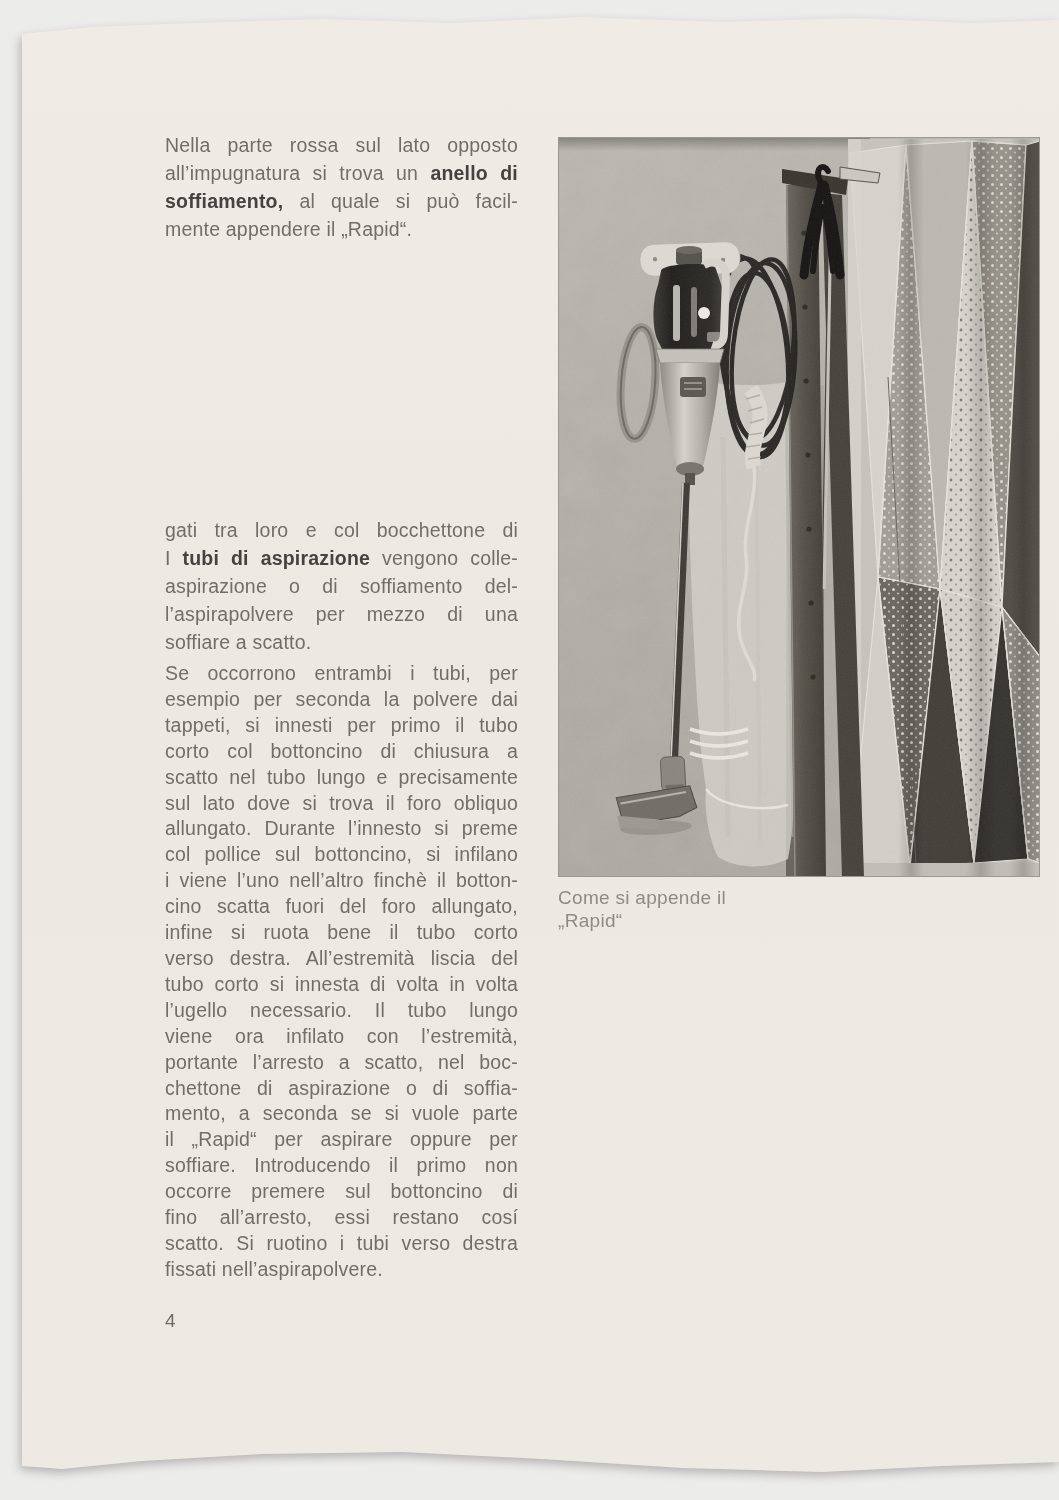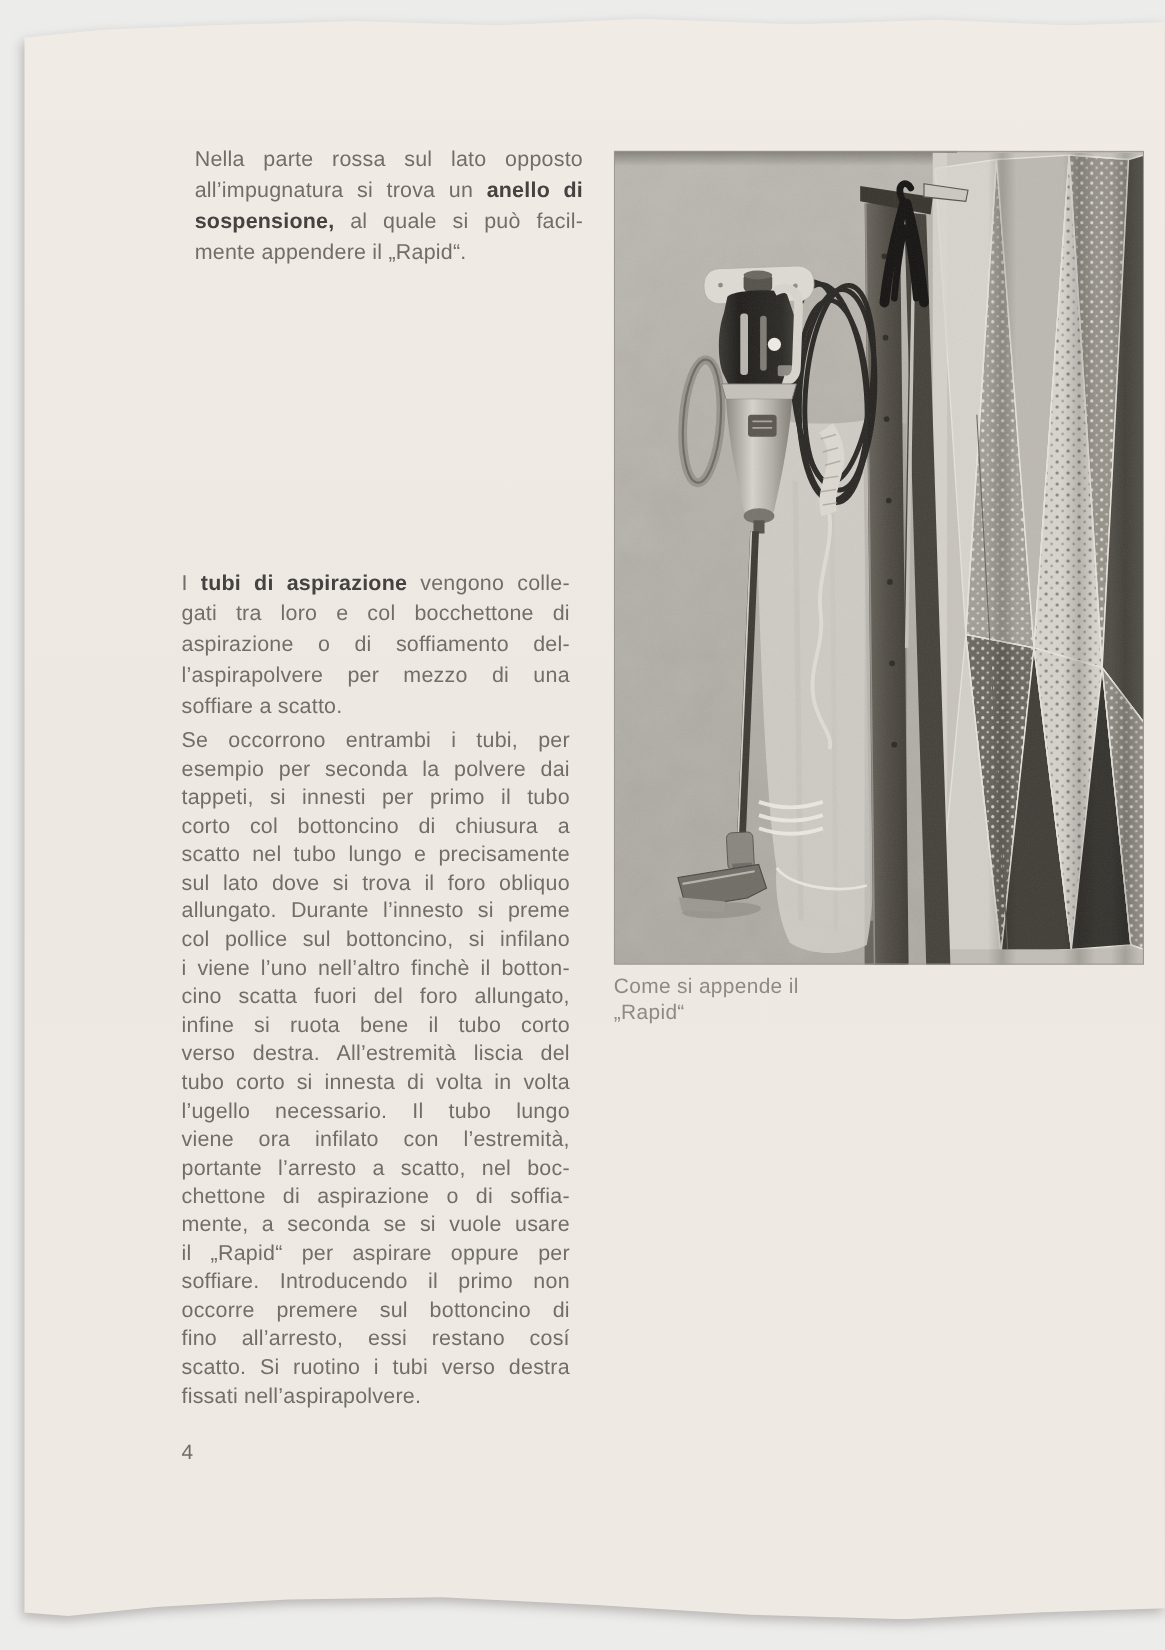--- a/index.html
+++ b/index.html
@@ -28,21 +28,21 @@
   .text-col {
     position: absolute; left: 143px; top: 0; width: 353px;
     color: #716e6a;
     font-size: 19.5px;
     letter-spacing: 0.2px;
   }
   .para { position: absolute; left: 0; width: 353px; }
   .para .line { text-align: justify; text-align-last: justify; white-space: nowrap; }
   .para .line.last { text-align-last: left; }
   .para strong { color: #454240; font-weight: 700; }
-  #para-suspension { top: 117px; line-height: 28px; margin-left: 12px; }
+  #para-suspension { top: 117px; line-height: 28px; }
   #para-tubes     { top: 502px; line-height: 28px; }
   #para-assembly  { top: 647px; line-height: 25.9px; }
   .page-num {
     position: absolute; left: 143px; top: 1296px;
     font-size: 19px; color: #6f6c68; letter-spacing: 0.5px;
   }
   figure.photo-block { margin: 0; position: absolute; left: 536px; top: 123px; width: 482px; }
   svg.photo { display: block; width: 482px; height: 740px; }
   .caption {
     margin-top: 9px;
@@ -55,26 +55,26 @@
 <body>
 
 <div class="stage">
   <div class="page-wrap">
     <div class="page">
 
       <div class="text-col">
         <div class="para" id="para-suspension">
             <div class="line">Nella parte rossa sul lato opposto</div>
             <div class="line">all’impugnatura si trova un <strong>anello di</strong></div>
-            <div class="line"><strong>sospensione,</strong> al quale si può facil-</div>
+            <div class="line"><strong>soffiamento,</strong> al quale si può facil-</div>
             <div class="line last">mente appendere il „Rapid“.</div>
           </div>
         <div class="para" id="para-tubes">
+            <div class="line">gati tra loro e col bocchettone di</div>
             <div class="line">I <strong>tubi di aspirazione</strong> vengono colle-</div>
-            <div class="line">gati tra loro e col bocchettone di</div>
             <div class="line">aspirazione o di soffiamento del-</div>
             <div class="line">l’aspirapolvere per mezzo di una</div>
             <div class="line last">soffiare a scatto.</div>
           </div>
         <div class="para" id="para-assembly">
             <div class="line">Se occorrono entrambi i tubi, per</div>
             <div class="line">esempio per seconda la polvere dai</div>
             <div class="line">tappeti, si innesti per primo il tubo</div>
             <div class="line">corto col bottoncino di chiusura a</div>
             <div class="line">scatto nel tubo lungo e precisamente</div>
@@ -83,21 +83,21 @@
             <div class="line">col pollice sul bottoncino, si infilano</div>
             <div class="line">i viene l’uno nell’altro finchè il botton-</div>
             <div class="line">cino scatta fuori del foro allungato,</div>
             <div class="line">infine si ruota bene il tubo corto</div>
             <div class="line">verso destra. All’estremità liscia del</div>
             <div class="line">tubo corto si innesta di volta in volta</div>
             <div class="line">l’ugello necessario. Il tubo lungo</div>
             <div class="line">viene ora infilato con l’estremità,</div>
             <div class="line">portante l’arresto a scatto, nel boc-</div>
             <div class="line">chettone di aspirazione o di soffia-</div>
-            <div class="line">mente, a seconda se si vuole usare</div>
+            <div class="line">mento, a seconda se si vuole parte</div>
             <div class="line">il „Rapid“ per aspirare oppure per</div>
             <div class="line">soffiare. Introducendo il primo non</div>
             <div class="line">occorre premere sul bottoncino di</div>
             <div class="line">fino all’arresto, essi restano cosí</div>
             <div class="line">scatto. Si ruotino i tubi verso destra</div>
             <div class="line last">fissati nell’aspirapolvere.</div>
           </div>
       </div>
 
       <div class="page-num">4</div>

